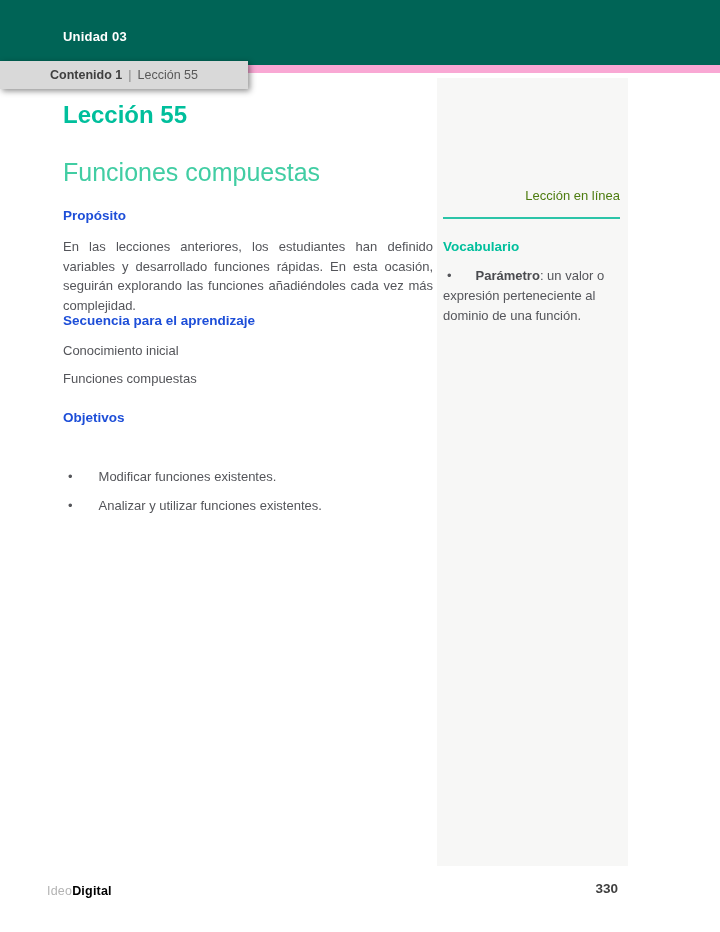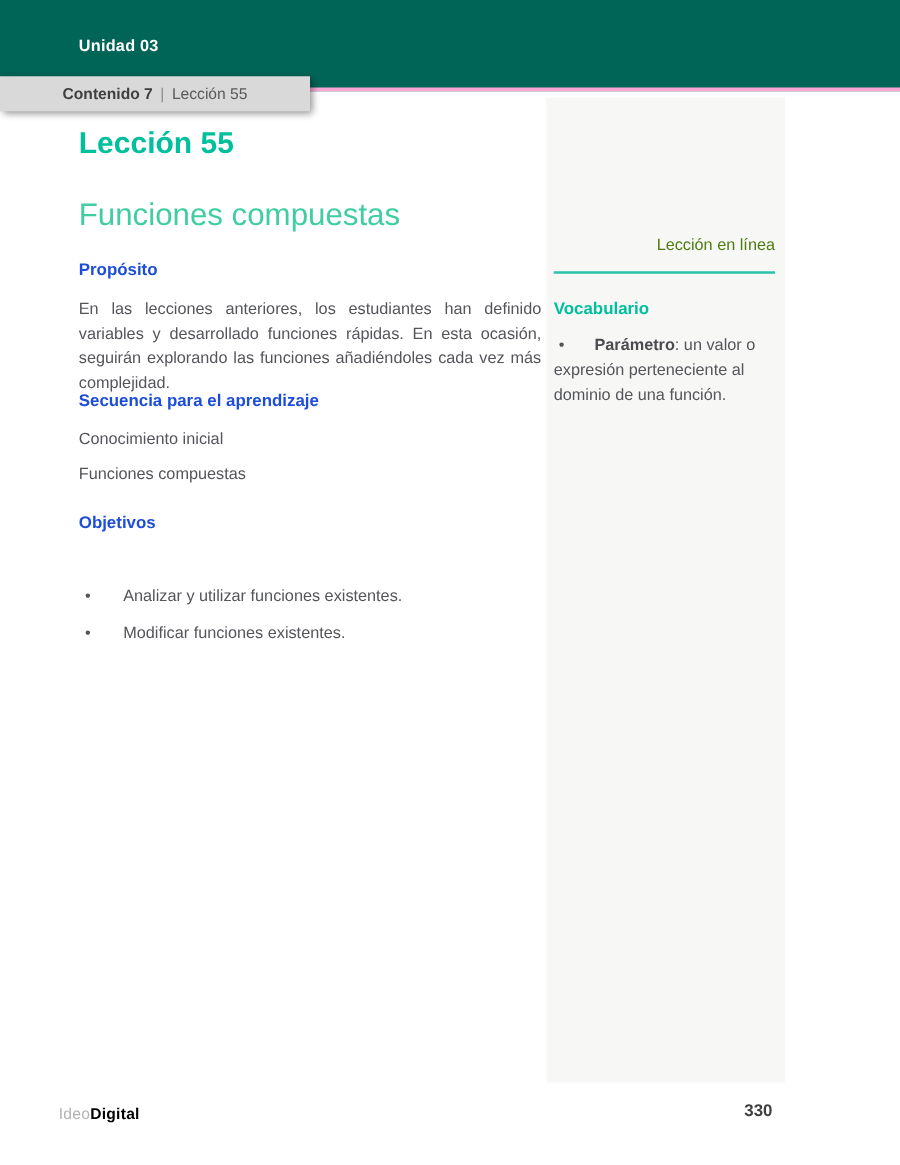--- a/index.html
+++ b/index.html
@@ -12,21 +12,21 @@
     background: #ffffff;
     overflow: hidden;
   }
 
   
   .header-band {
     position: absolute;
     top: 0; left: 0;
     width: 720px; height: 73px;
     background: #006456;
-    border-bottom: 3px solid #f9a8d4;
+    border-bottom: 8px solid #f9a8d4;
   }
   .unit-label {
     position: absolute;
     left: 63px; top: 29px;
     color: #ffffff;
     font-size: 13px;
     font-weight: bold;
     letter-spacing: 0.2px;
   }
 
@@ -163,41 +163,41 @@
 </head>
 <body>
 
 <div class="page">
 
   <div class="header-band">
     <span class="unit-label">Unidad 03</span>
   </div>
 
   <div class="breadcrumb-tab">
-    <span class="crumb-strong">Contenido 7</span>
+    <span class="crumb-strong">Contenido 1</span>
     <span class="crumb-sep">|</span>
     <span class="crumb-light">Lección 55</span>
   </div>
 
   <div class="main-col">
     <div class="lesson-number">Lección 55</div>
     <div class="lesson-title">Funciones compuestas</div>
 
     <div class="h-small h-proposito">Propósito</div>
     <p class="body-text p-proposito">En las lecciones anteriores, los estudiantes han definido variables y desarrollado funciones rápidas. En esta ocasión, seguirán explorando las funciones añadiéndoles cada vez más complejidad.</p>
 
     <div class="h-small h-secuencia">Secuencia para el aprendizaje</div>
     <div class="body-text seq-item-0">Conocimiento inicial</div>
     <div class="body-text seq-item-1">Funciones compuestas</div>
 
     <div class="h-small h-objetivos">Objetivos</div>
 
     <ul class="bullet-list body-text">
+      <li><span class="blt">•</span><span>Modificar funciones existentes.</span></li>
       <li><span class="blt">•</span><span>Analizar y utilizar funciones existentes.</span></li>
-      <li><span class="blt">•</span><span>Modificar funciones existentes.</span></li>
     </ul>
   </div>
 
   <aside class="sidebar">
     <div class="mode-label">Lección en línea</div>
     <div class="sidebar-divider"></div>
     <div class="vocab-heading">Vocabulario</div>
     <p class="vocab-item"><span class="blt">•</span><span class="vocab-term">Parámetro</span><span>: un valor o expresión perteneciente al dominio de una función.</span></p>
   </aside>
 

